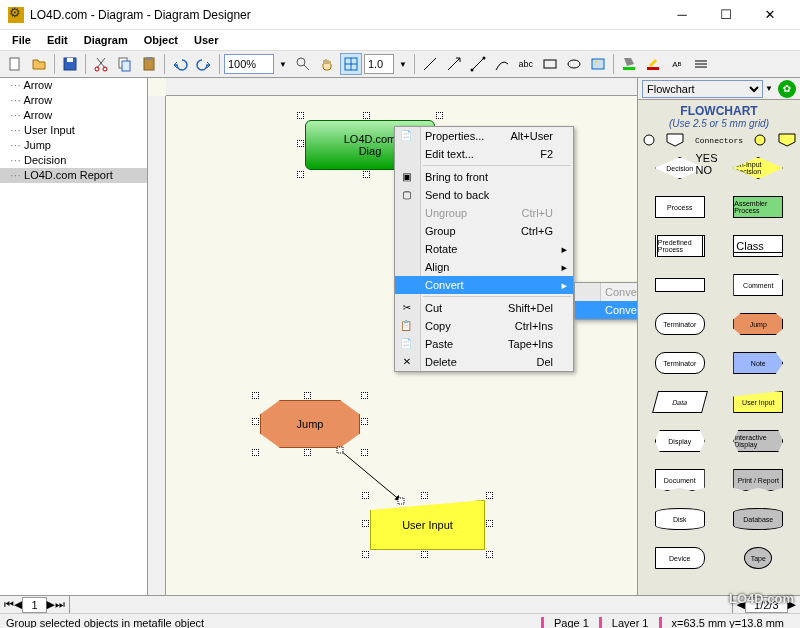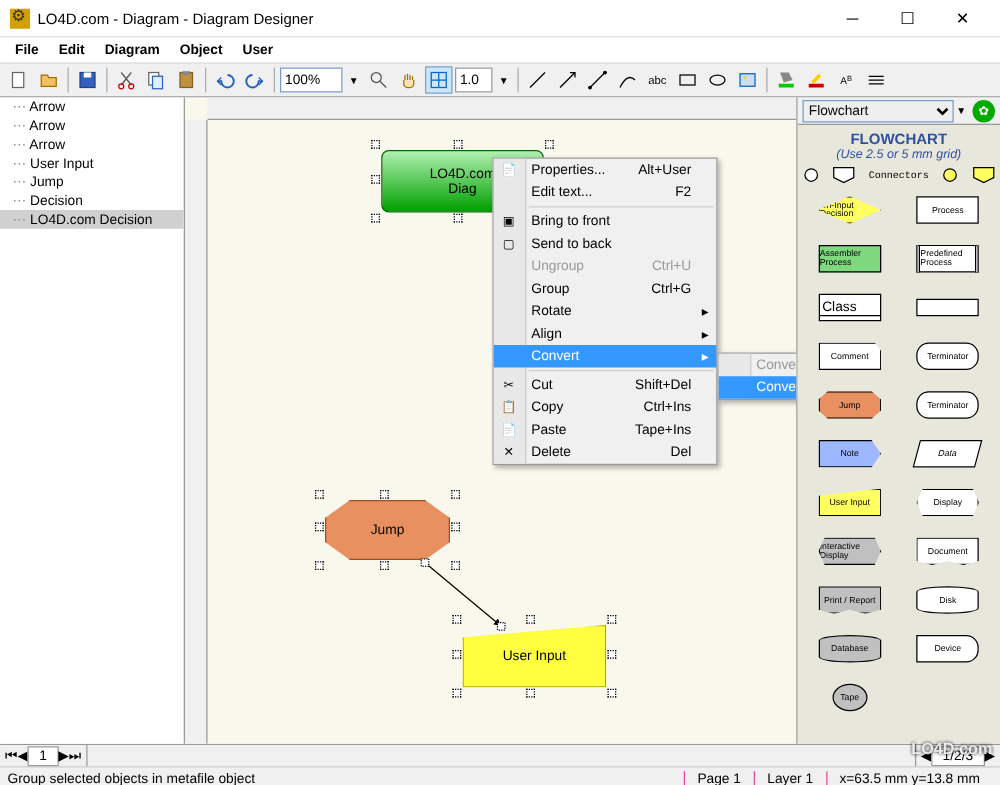--- a/index.html
+++ b/index.html
@@ -65,21 +65,21 @@
 .pal-shape.orange { background: #e89060; clip-path: polygon(15% 0, 85% 0, 100% 30%, 100% 70%, 85% 100%, 15% 100%, 0 70%, 0 30%); }
 .pal-shape.blue { background: #9db8ff; }
 .pal-shape.gray { background: #c0c0c0; }
 .pal-shape.cyl { border-radius: 50% / 20%; }
 
 .bottom-bar { height: 18px; background: #f0f0f0; border-top: 1px solid #999; display: flex; align-items: center; padding: 0 4px; }
 .page-tabs { display: flex; gap: 0; font-size: 10px; }
 .page-tab { padding: 1px 8px; border: 1px solid #999; background: #fff; }
 
 .statusbar { height: 18px; background: #f0f0f0; border-top: 1px solid #ccc; display: flex; align-items: center; padding: 0 6px; }
-.statusbar .cell { padding: 0 10px; border-left: 1px solid #ec4899; }
+.statusbar .cell { padding: 0 10px; border-left: 3px solid #ec4899; }
 .statusbar .msg { flex: 1; }
 
 .watermark { position: absolute; bottom: 22px; right: 6px; font-size: 13px; font-weight: bold; color: rgba(255,255,255,0.85); text-shadow: 0 0 3px #000; z-index: 200; }
 
 svg.ic { width: 16px; height: 16px; }
 </style>
 </head>
 <body>
 
 <div class="titlebar">
@@ -236,21 +236,21 @@
 
 <div class="main">
 
   <div class="left-panel">
     <div class="tree-item">Arrow</div>
     <div class="tree-item">Arrow</div>
     <div class="tree-item">Arrow</div>
     <div class="tree-item">User Input</div>
     <div class="tree-item">Jump</div>
     <div class="tree-item">Decision</div>
-    <div class="tree-item selected">LO4D.com Decision</div>
+    <div class="tree-item selected">LO4D.com Report</div>
   </div>
 
   <div class="canvas-area">
     <div class="ruler-h"></div>
     <div class="ruler-v"></div>
     <div class="canvas">
 
       <div style="position:absolute;left:135px;top:20px;width:138px;height:58px;">
         <div class="handle" style="left:-4px;top:-4px;"></div>
           <div class="handle" style="left:62px;top:-4px;"></div>
@@ -394,20 +394,24 @@
         <span style="font-size:8px;font-family:Liberation Mono, monospace;">Connectors</span>
         <svg width="14" height="14">
             <circle cx="7" cy="7" r="5" fill="#ffff60" stroke="#000"></circle>
           </svg>
         <svg width="18" height="14">
             <path d="M1 1h16v8l-8 4-8-4z" fill="#ffff60" stroke="#000"></path>
           </svg>
       </div>
       <div class="pal-grid">
         <div class="pal-cell">
+            <div class="pal-shape decision">Decision</div>
+            <div style="position:absolute;right:0;top:2px;font-size:6px;"><span>YES</span><br><span>NO</span></div>
+          </div>
+        <div class="pal-cell">
             <div class="pal-shape decision yellow">On-Input Decision</div>
           </div>
         <div class="pal-cell">
             <div class="pal-shape">Process</div>
           </div>
         <div class="pal-cell">
             <div class="pal-shape green">Assembler Process</div>
           </div>
         <div class="pal-cell">
             <div class="pal-shape" style="border-left:3px double #000;border-right:3px double #000;">Predefined Process</div>

